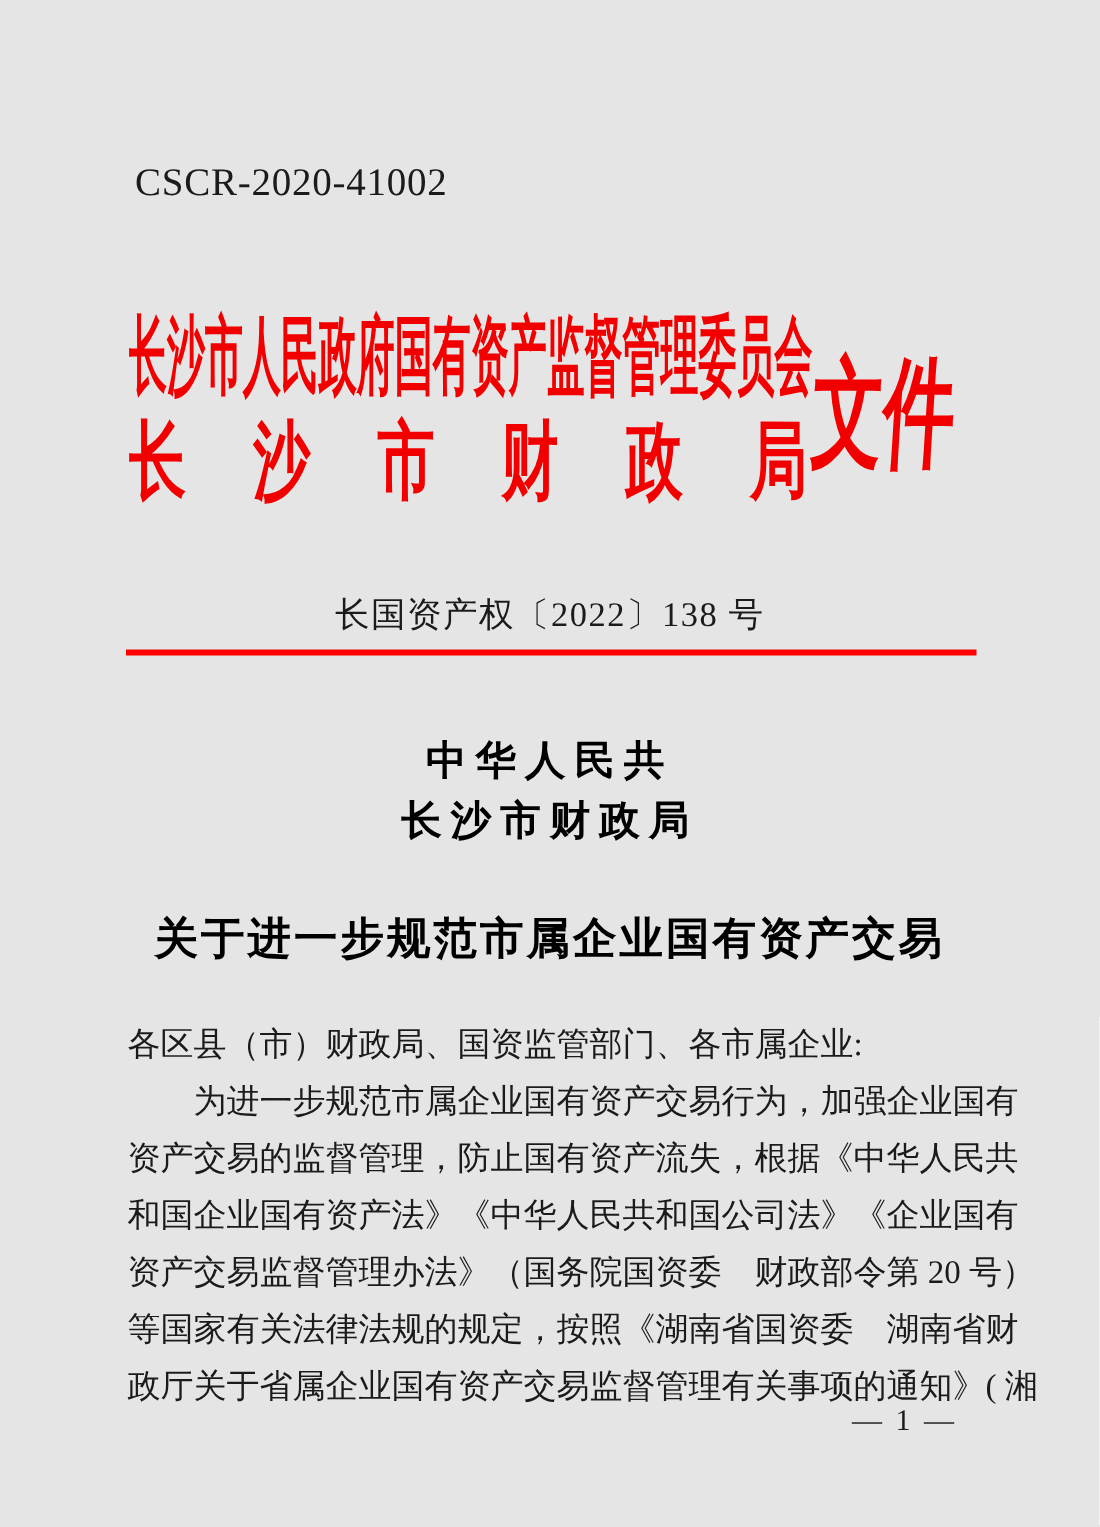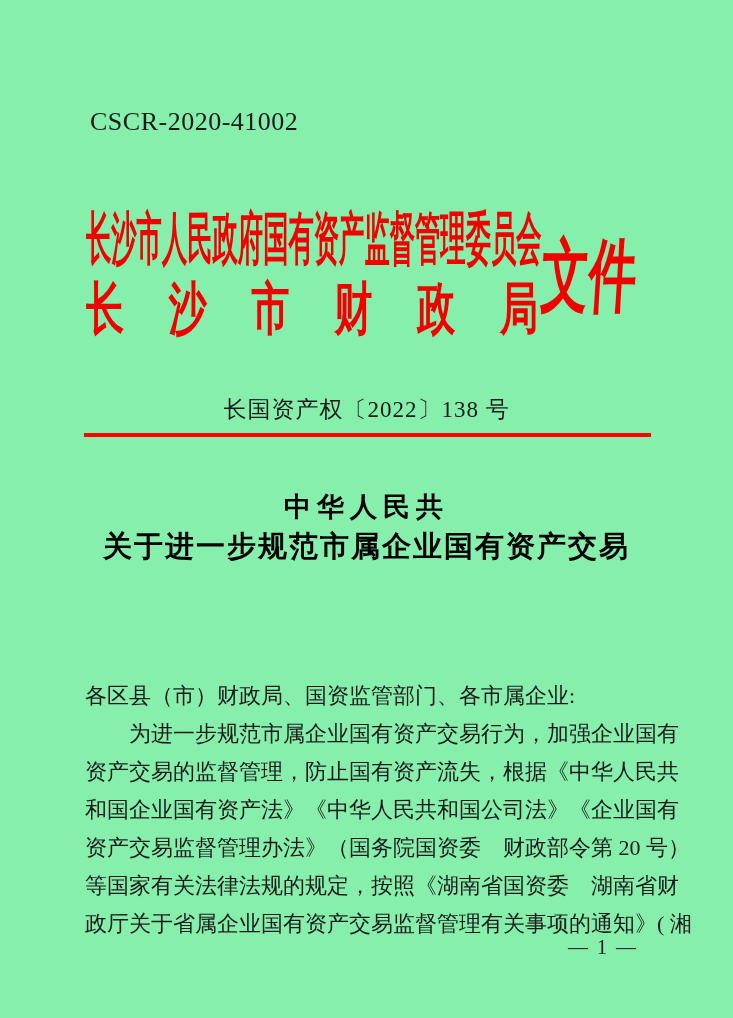--- a/index.html
+++ b/index.html
@@ -4,21 +4,21 @@
 <style>
   :root{
     --red:#f20000;
     --rule:#fe0000;
     --ink:#1b1b1b;
   }
   html,body{margin:0;padding:0;background:#ffffff;}
   .page{
     position:relative;
     width:733px;height:1018px;
-    background:#86efac;
+    background:#e5e5e5;
     overflow:hidden;
     font-family:"Liberation Serif","DejaVu Serif",serif;
     color:var(--ink);
   }
   .abs{position:absolute;}
 
   .archive-code{
     left:90px;top:107px;
     font-size:26px;letter-spacing:0.5px;
     white-space:nowrap;
@@ -59,21 +59,21 @@
     left:84px;top:433px;width:567px;height:4px;
     background:var(--rule);
   }
 
   
   .title-block{
     left:0;top:487px;width:733px;
     text-align:center;font-weight:bold;color:#000;
   }
   .title-line-sm{font-size:27px;letter-spacing:6px;line-height:40px;}
-  .title-line-lg{font-size:29px;letter-spacing:2px;line-height:38px;}
+  .title-line-lg{font-size:29px;letter-spacing:2px;line-height:38px;margin-top:40px;}
 
   
   .body-text{
     left:85px;top:677px;width:572px;
     font-size:22px;line-height:38px;
     white-space:nowrap;
   }
   .body-line{display:block;}
 
   .page-num{
@@ -102,20 +102,21 @@
   </div>
 
   <div class="abs doc-type">文件</div>
 
   <div class="abs ref-number">长国资产权〔2022〕138 号</div>
 
   <div class="abs red-rule"></div>
 
   <div class="abs title-block">
     <div class="title-line-sm">中华人民共</div>
+    <div class="title-line-sm">长沙市财政局</div>
     <div class="title-line-lg">关于进一步规范市属企业国有资产交易</div>
   </div>
 
   <div class="abs body-text">
     <span class="body-line">各区县（市）财政局、国资监管部门、各市属企业:</span>
     <span class="body-line">　　为进一步规范市属企业国有资产交易行为，加强企业国有</span>
     <span class="body-line">资产交易的监督管理，防止国有资产流失，根据《中华人民共</span>
     <span class="body-line">和国企业国有资产法》《中华人民共和国公司法》《企业国有</span>
     <span class="body-line">资产交易监督管理办法》（国务院国资委　财政部令第 20 号）</span>
     <span class="body-line">等国家有关法律法规的规定，按照《湖南省国资委　湖南省财</span>

